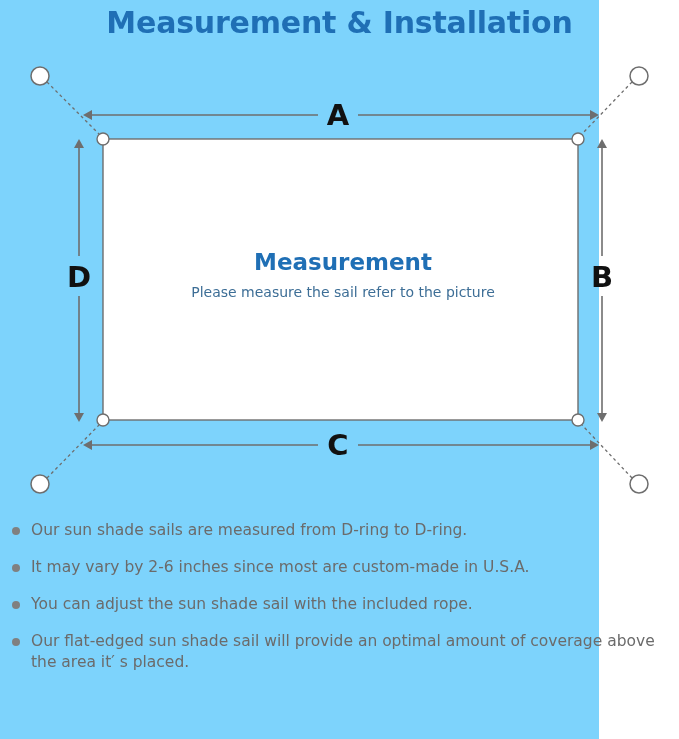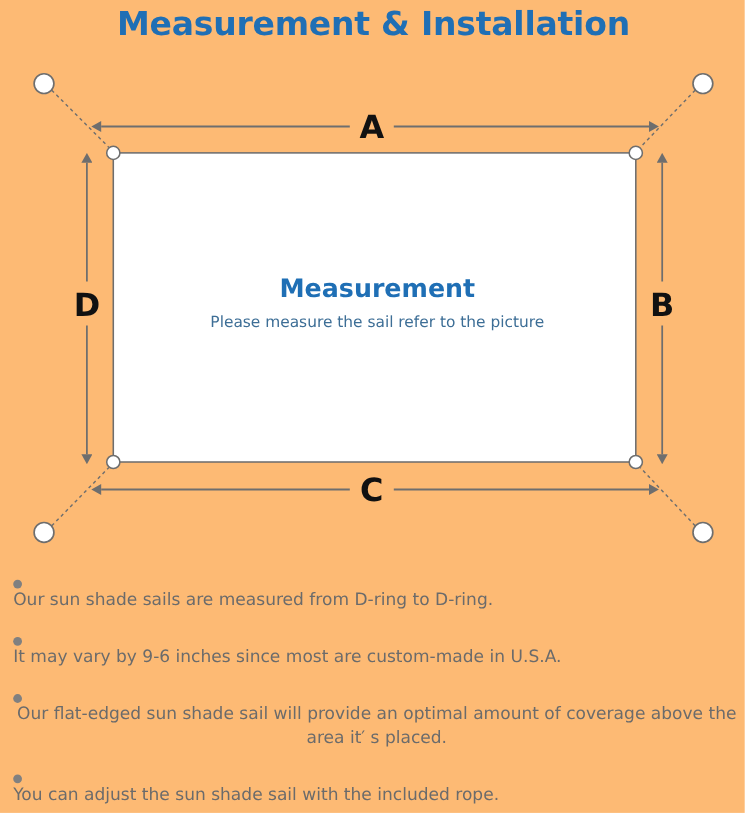--- a/index.html
+++ b/index.html
@@ -11,24 +11,23 @@
     width: 679px;
     height: 739px;
     font-family: "Liberation Sans", sans-serif;
     color: #595959;
     overflow: hidden;
     position: relative;
   }
 
   #page {
     position: relative;
-    width: 677px;
+    width: 599px;
     height: 739px;
-    background: #fdba74;
-    text-align: center;
+    background: #7dd3fc;
   }
 
   
   .title-bar {
     position: absolute;
     left: 0;
     top: 0;
     width: 679px;
     height: 44px;
     display: flex;
@@ -80,21 +79,20 @@
     left: 0;
     top: 520px;
     width: 679px;
   }
   .note-item {
     display: flex;
     align-items: flex-start;
     margin-bottom: 16px;
     padding-left: 12px;
     padding-right: 6px;
-    flex-direction: column;
   }
   .note-bullet {
     flex: 0 0 auto;
     width: 8px;
     height: 8px;
     border-radius: 50%;
     background: #808080;
     margin-top: 7px;
     margin-right: 11px;
   }
@@ -180,29 +178,29 @@
 
   <div class="notes">
 
     <div class="note-item">
       <span class="note-bullet"></span>
       <span class="note-text">Our sun shade sails are measured from D-ring to D-ring.</span>
     </div>
 
     <div class="note-item">
       <span class="note-bullet"></span>
-      <span class="note-text">It may vary by 9-6 inches since most are custom-made in U.S.A.</span>
-    </div>
-
+      <span class="note-text">It may vary by 2-6 inches since most are custom-made in U.S.A.</span>
+    </div>
+
+
+    <div class="note-item">
+      <span class="note-bullet"></span>
+      <span class="note-text">You can adjust the sun shade sail with the included rope.</span>
+    </div>
 
     <div class="note-item">
       <span class="note-bullet"></span>
       <span class="note-text">Our flat-edged sun shade sail will provide an optimal amount of coverage above the area it′ s placed.</span>
     </div>
 
-    <div class="note-item">
-      <span class="note-bullet"></span>
-      <span class="note-text">You can adjust the sun shade sail with the included rope.</span>
-    </div>
-
   </div>
 
 </div>
 
 </body></html>

